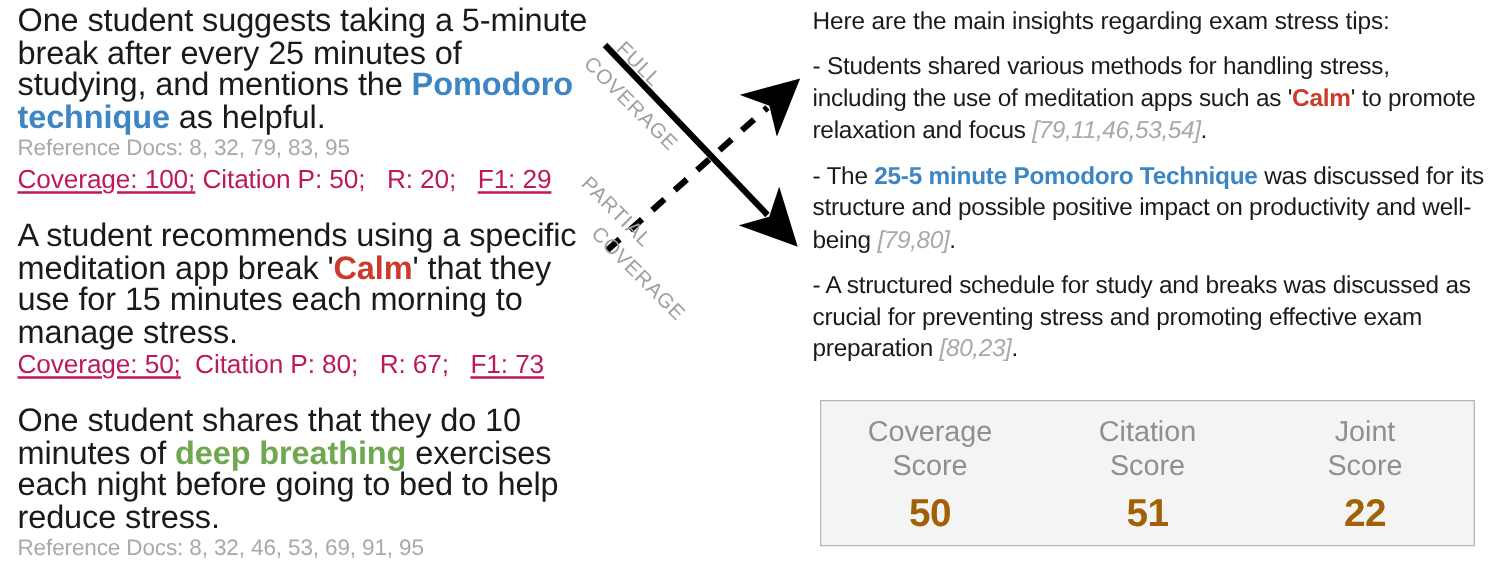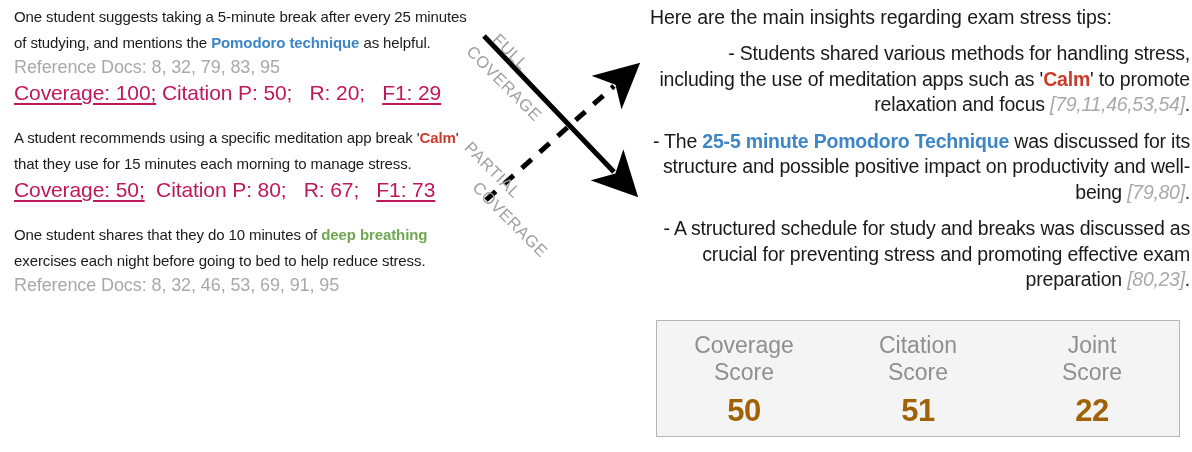--- a/index.html
+++ b/index.html
@@ -22,21 +22,21 @@
 
   
   .left-col {
     position: absolute;
     left: 14px;
     top: 4px;
     width: 462px;
   }
   .snippet { margin-bottom: 20px; }
   .snippet-body {
-    font-size: 15px;
+    font-size: 26px;
     line-height: 25.5px;
     color: #1a1a1a;
     letter-spacing: -0.1px;
   }
   .kw-blue   { color: #3d86c6; font-weight: bold; }
   .kw-red    { color: #cc3a2b; font-weight: bold; }
   .kw-green  { color: #6fa84f; font-weight: bold; }
 
   .ref-line {
     font-size: 18px;
@@ -91,21 +91,20 @@
     color: #1a1a1a;
     letter-spacing: -0.1px;
     margin-bottom: 11px;
   }
   .ins-item {
     font-size: 19.5px;
     line-height: 25.5px;
     color: #1a1a1a;
     letter-spacing: -0.2px;
     margin-bottom: 11px;
-    text-align: right;
   }
   .cite {
     font-style: italic;
     color: #a9a9a9;
     letter-spacing: -0.3px;
   }
 
   
   .score-box {
     position: absolute;

